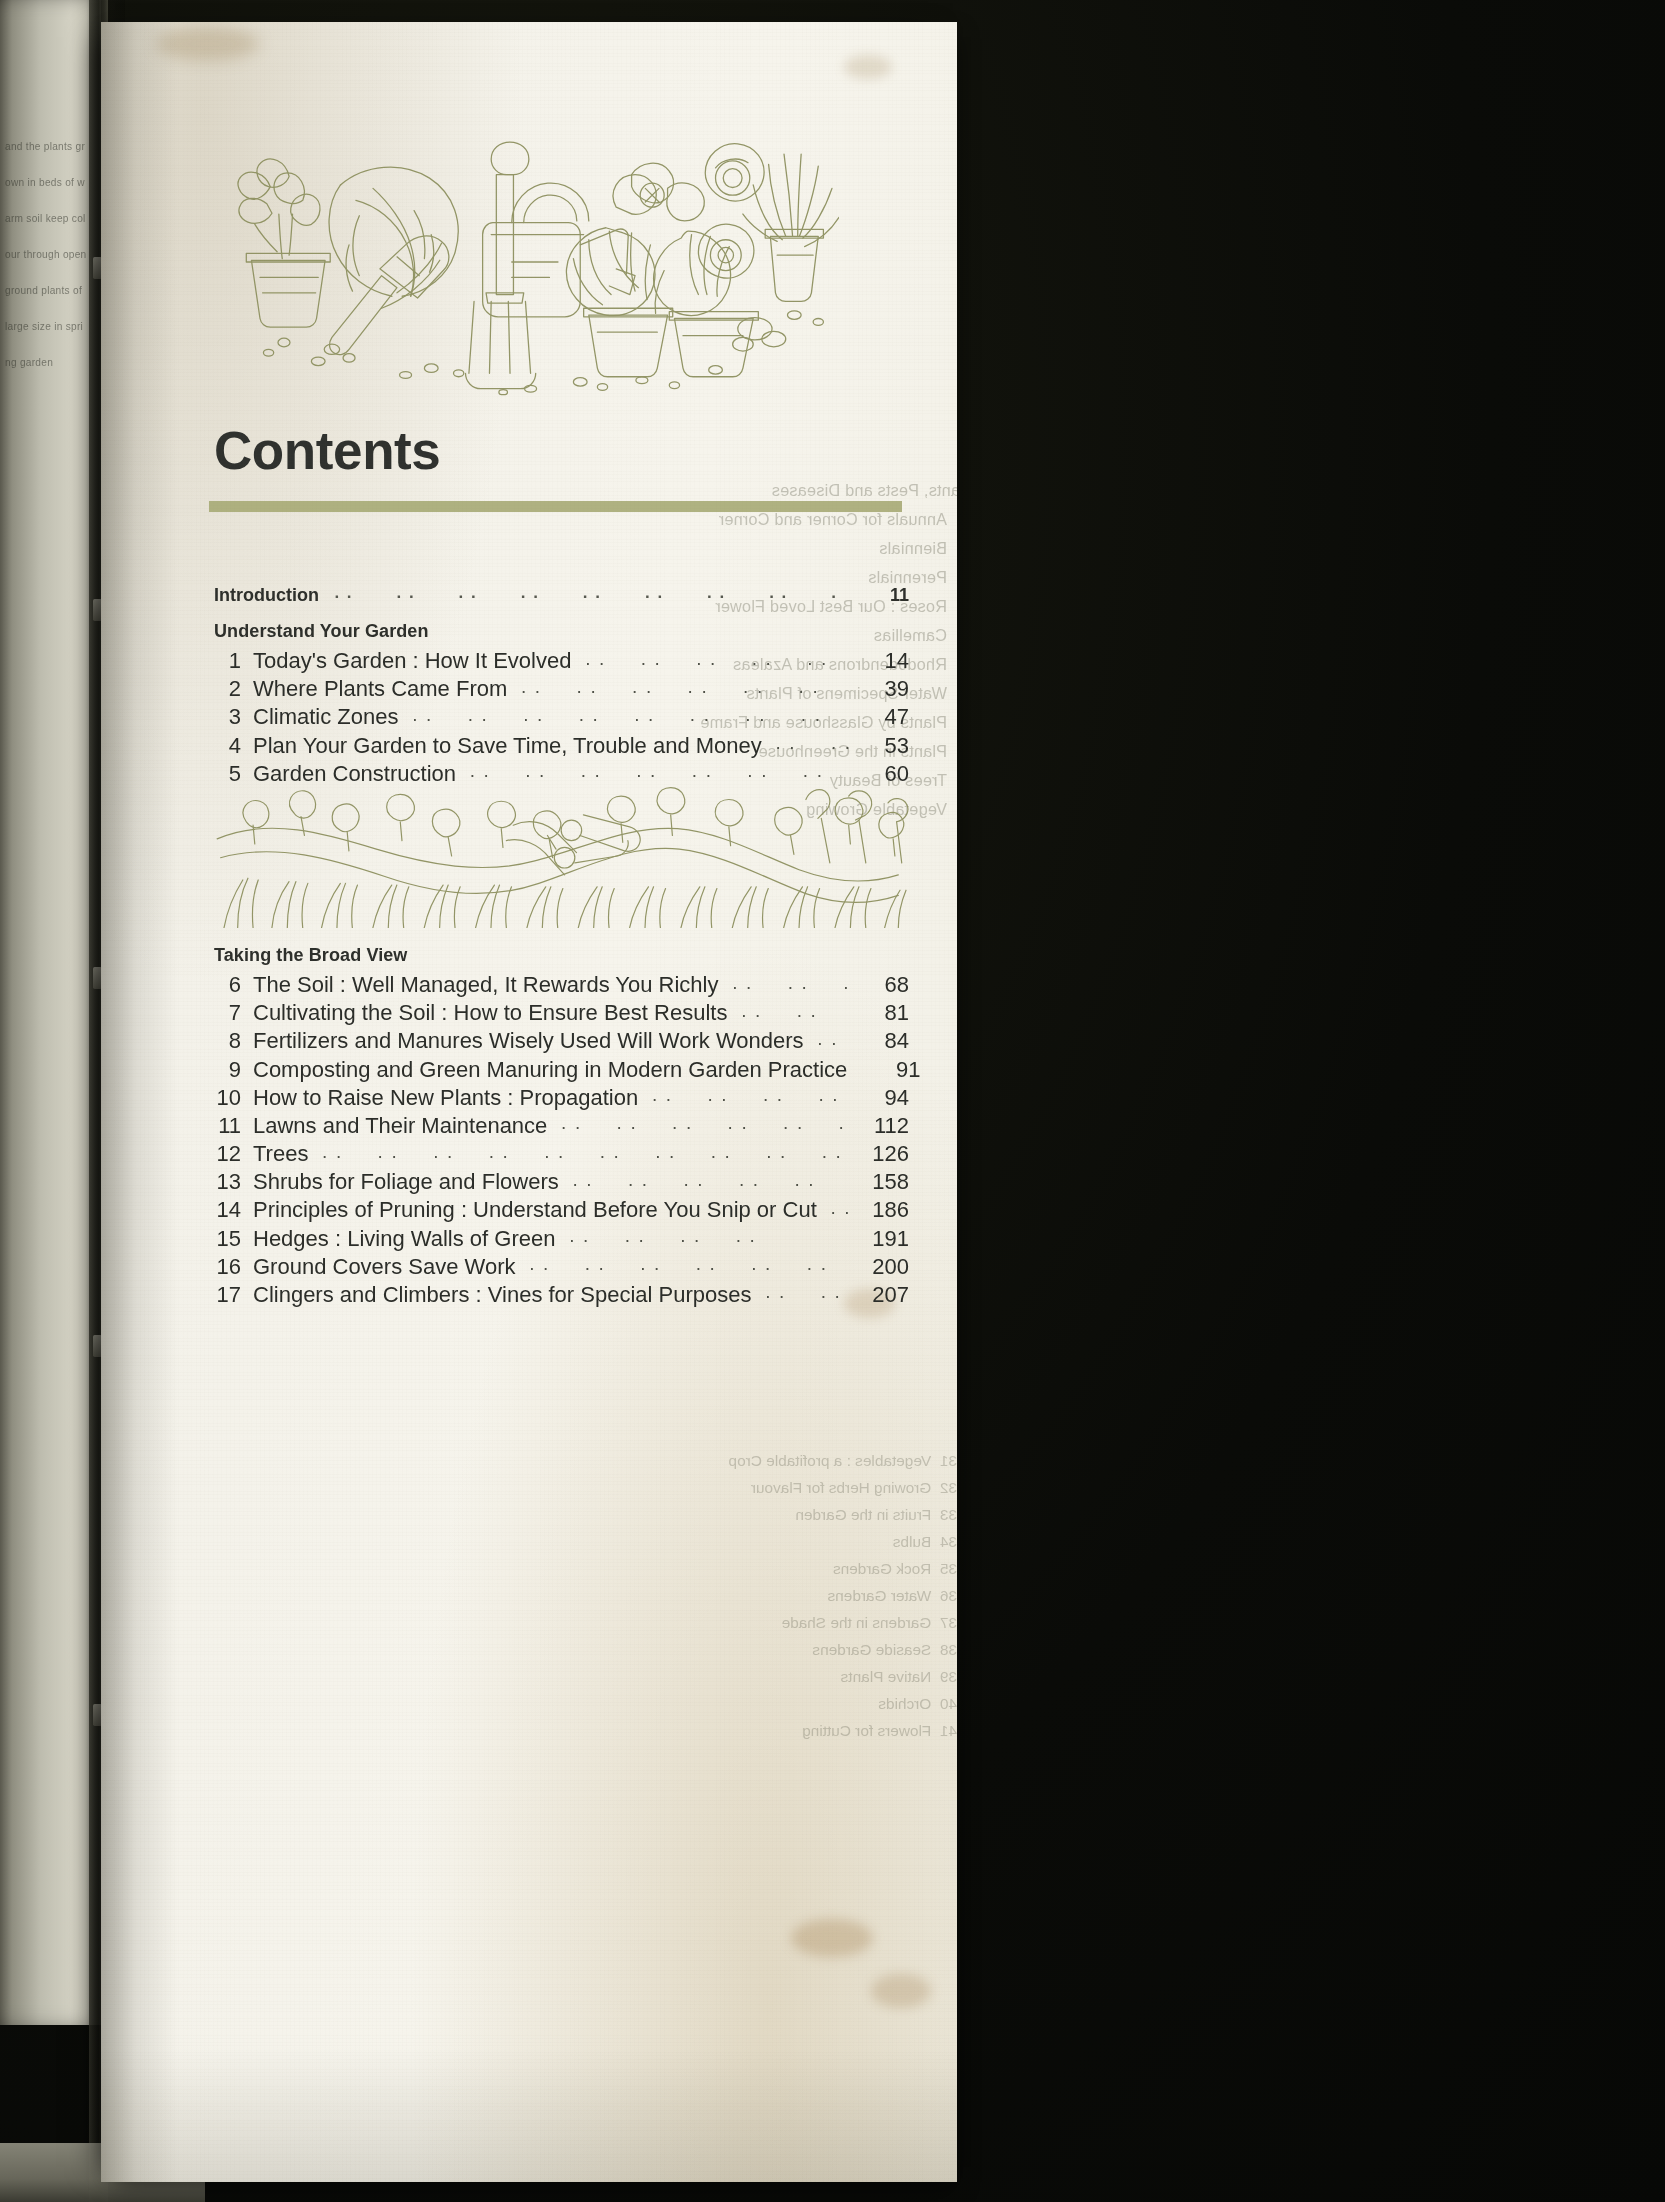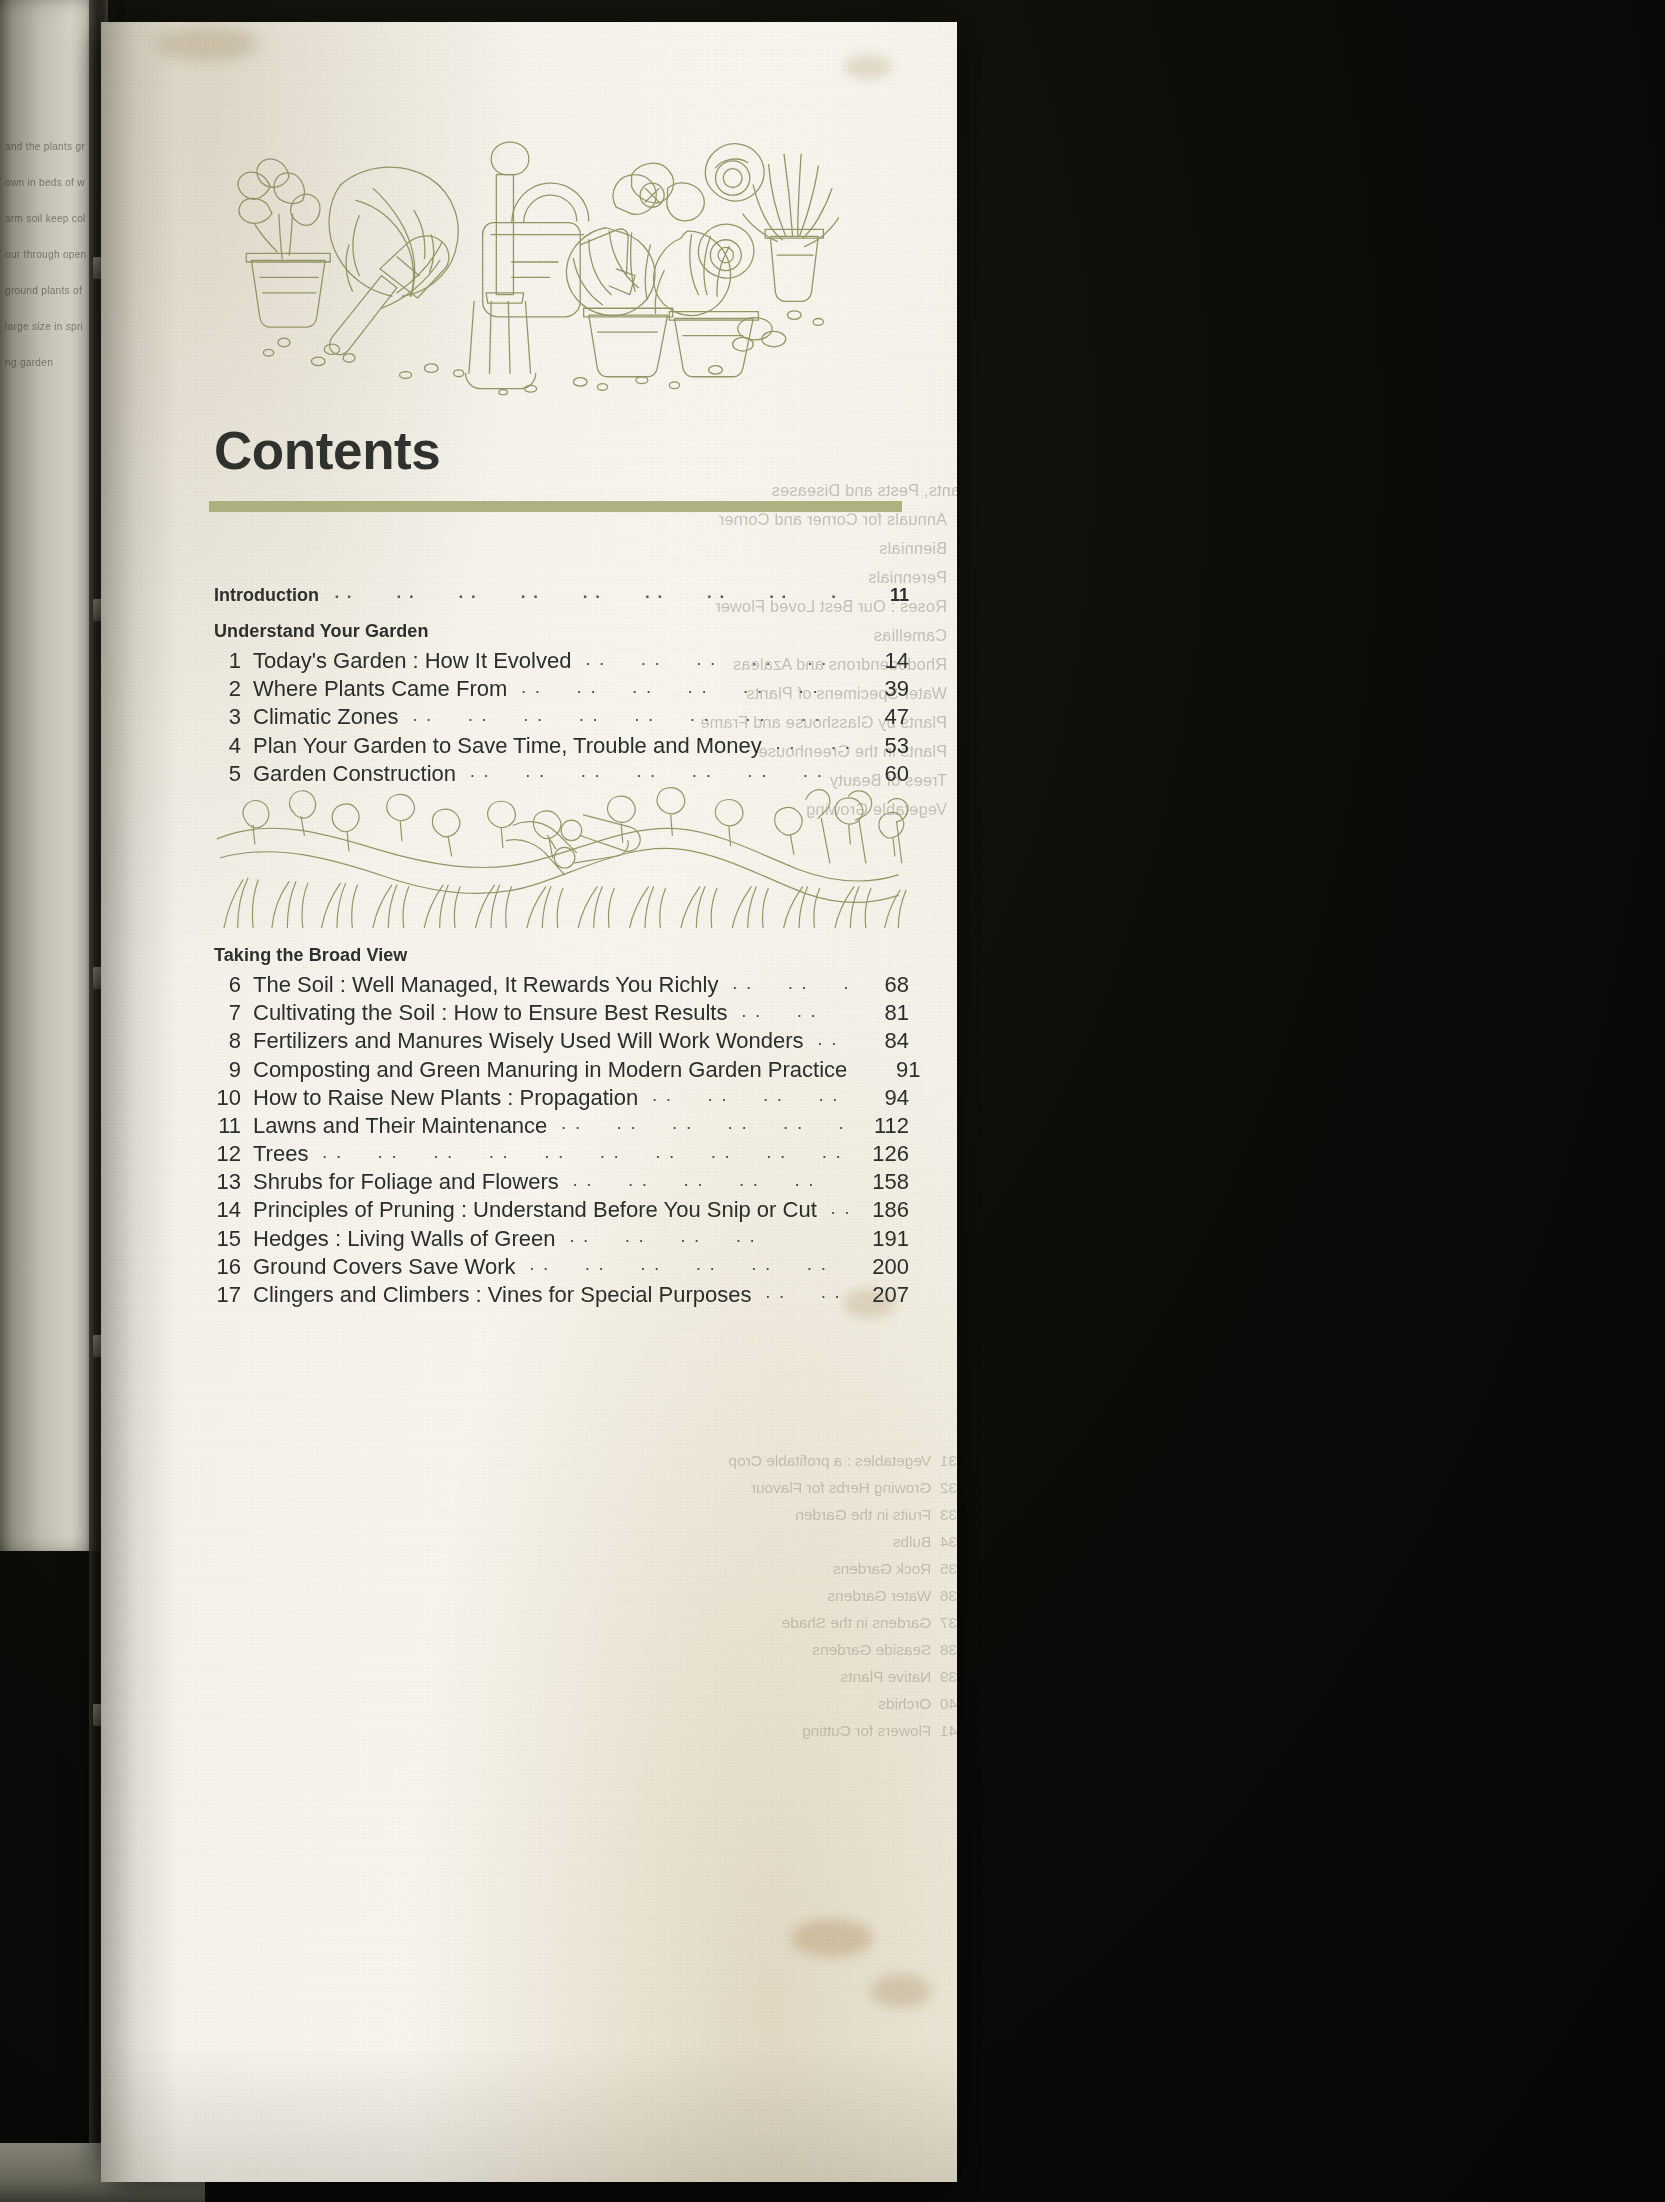--- a/index.html
+++ b/index.html
@@ -22,21 +22,21 @@
     background:
       radial-gradient(ellipse at 30% 20%, #17180f 0%, #0a0b08 60%, #070806 100%);
   }
 
   
   .left-page {
     position: absolute;
     left: 0;
     top: 0;
     width: 101px;
-    height: 1551px;
+    height: 2025px;
     background: linear-gradient(90deg, #5c5b50 0%, #8f8e80 12%, #bdbcae 40%, #d4d2c4 70%, #cfcdbd 100%);
     box-shadow: inset -12px 0 22px -6.8px rgba(0,0,0,0.55);
     overflow: hidden;
   }
   .left-page .ghost-text {
     position: absolute;
     left: 5.1px;
     top: 128px;
     width: 89px;
     color: rgba(40,42,34,0.50);

